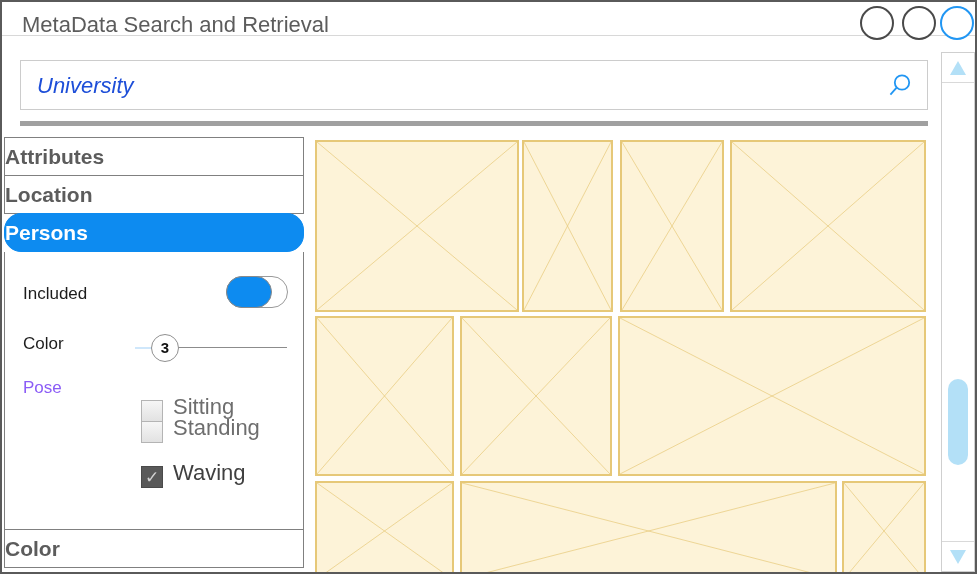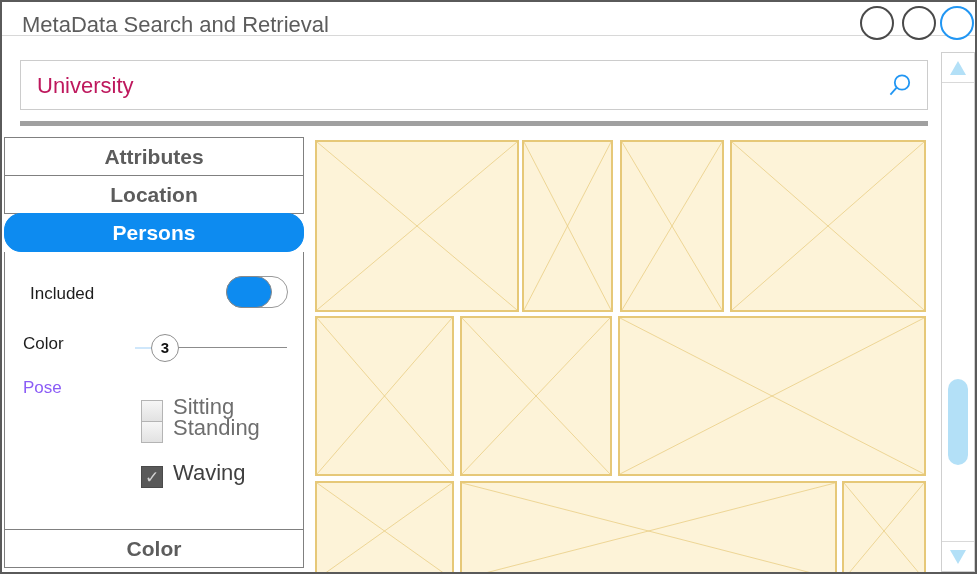--- a/index.html
+++ b/index.html
@@ -61,21 +61,22 @@
     background: #ffffff;
   }
   #search-input {
     position: absolute;
     left: 14px; top: 0;
     width: 830px; height: 48px;
     border: none; outline: none;
     background: transparent;
     font-family: "Liberation Sans", sans-serif;
     font-size: 22px;
-    color: #be185d;
+    font-style: italic;
+    color: #1d4ed8;
   }
   #search-input::placeholder { color: #888888; font-style: italic; }
   #search-icon {
     position: absolute;
     right: 14px; top: 12px;
     width: 26px; height: 26px;
   }
   #divider-bar {
     position: absolute;
     left: 18px; top: 119px;
@@ -92,21 +93,21 @@
     background: #ffffff;
   }
   .accordion-header {
     position: relative;
     width: 300px;
     box-sizing: border-box;
     border: 1px solid #808080;
     margin-top: -1px;
     height: 39px;
     line-height: 37px;
-    text-align: center;
+    text-align: left;
     font-size: 21px;
     font-weight: bold;
     color: #5c5c5c;
     background: #ffffff;
   }
   .accordion-header.active {
     background: #0d8bf0;
     color: #ffffff;
     border-color: #0d8bf0;
     border-radius: 17px;
@@ -122,21 +123,21 @@
   }
 
   
   #row-included {
     position: absolute;
     left: 0; top: 24px;
     width: 300px; height: 40px;
   }
   #label-included {
     position: absolute;
-    left: 25px; top: 8px;
+    left: 18px; top: 8px;
     font-size: 17px;
     color: #1d1d1d;
   }
   #toggle-included {
     position: absolute;
     left: 221px; top: 0px;
     width: 62px; height: 32px;
     border-radius: 16px;
     box-sizing: border-box;
     border: 1px solid #9a9a9a;

